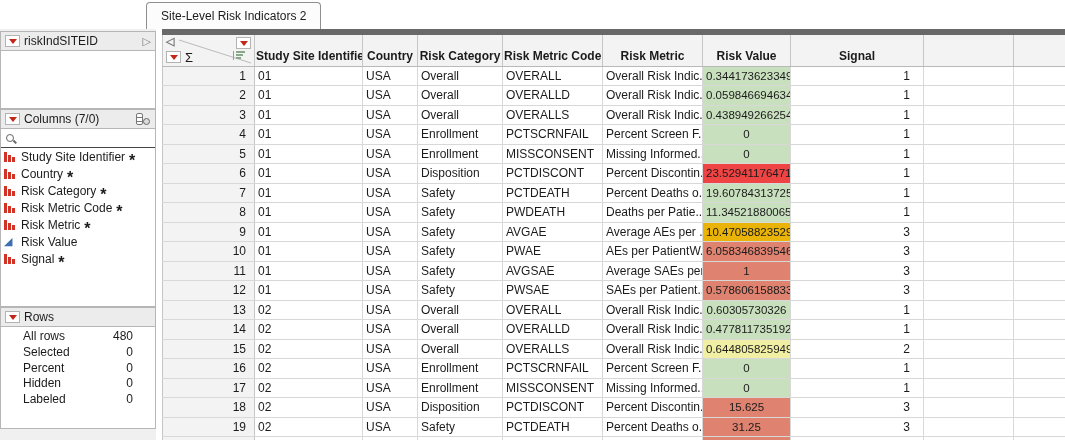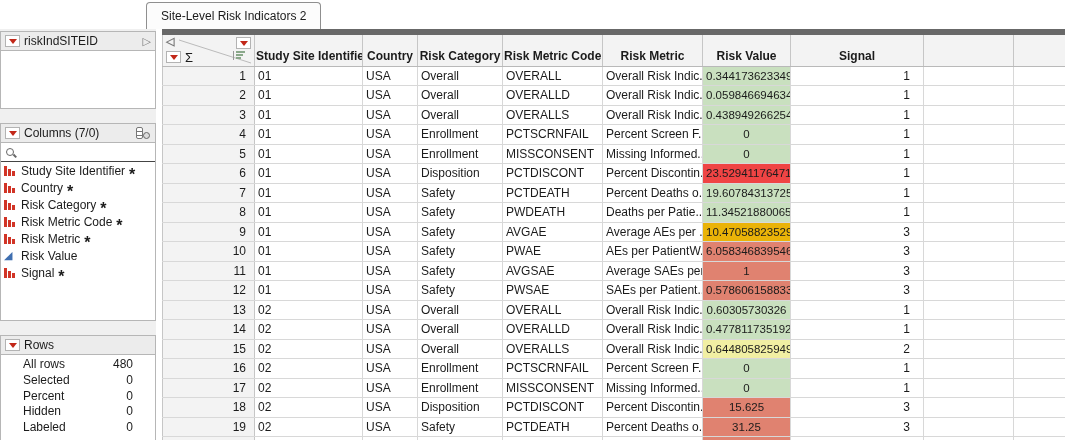--- a/index.html
+++ b/index.html
@@ -8,21 +8,21 @@
   .app { position:relative; width:881px; height:440px; background:#fff; }
 
   
   .tab { position:absolute; left:146px; top:2px; height:27px; line-height:26px;
          padding:0 14px; background:#fcfcfc; border:1px solid #8f8f8f; border-bottom:none;
          border-radius:4px 4px 0 0; font-size:12px; }
 
   
   .sidebar { position:absolute; left:0; top:29px; width:156px; height:411px;
              background:#f0f0f0; padding-top:2px; }
-  .panel { margin:0 0 14px 0; }
+  .panel { margin:0 0 0 0; }
   .panel-header { display:flex; align-items:center; gap:4px; height:20px; padding:0 4px;
                   background:#ececec; border:1px solid #b6b6b6; font-size:12px; }
   .panel-body { background:#fff; border:1px solid #b6b6b6; border-top:none; }
   .ph-title { flex:1; white-space:nowrap; overflow:hidden; }
   .tbl-body { height:58px; }
   .cols-body { height:178px; }
   .rows-body { height:102px; padding-top:2px; }
 
   .rtri { width:15px; height:12px; background:#fff; border:1px solid #b3b3b3;
           display:inline-block; position:relative; flex:0 0 auto; }

